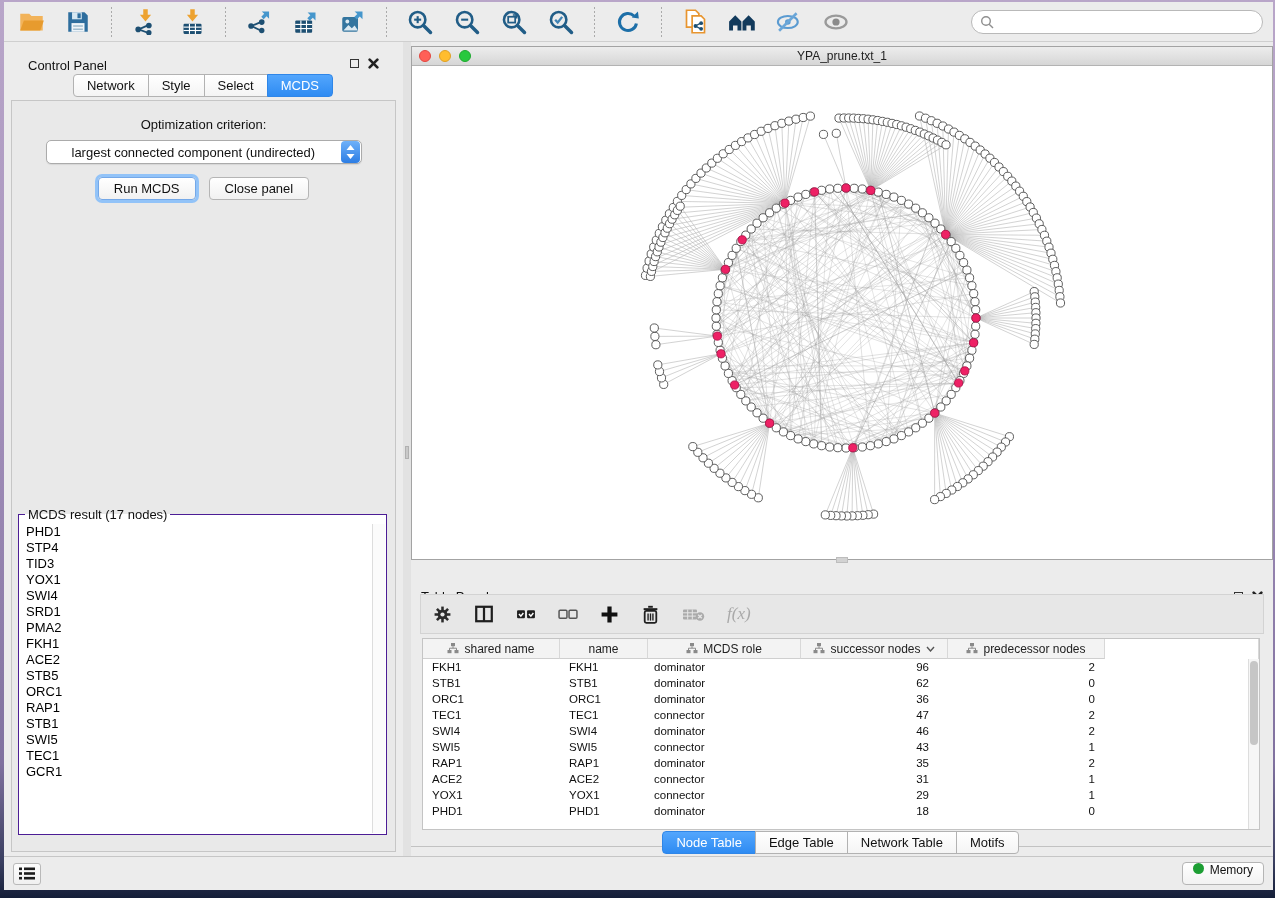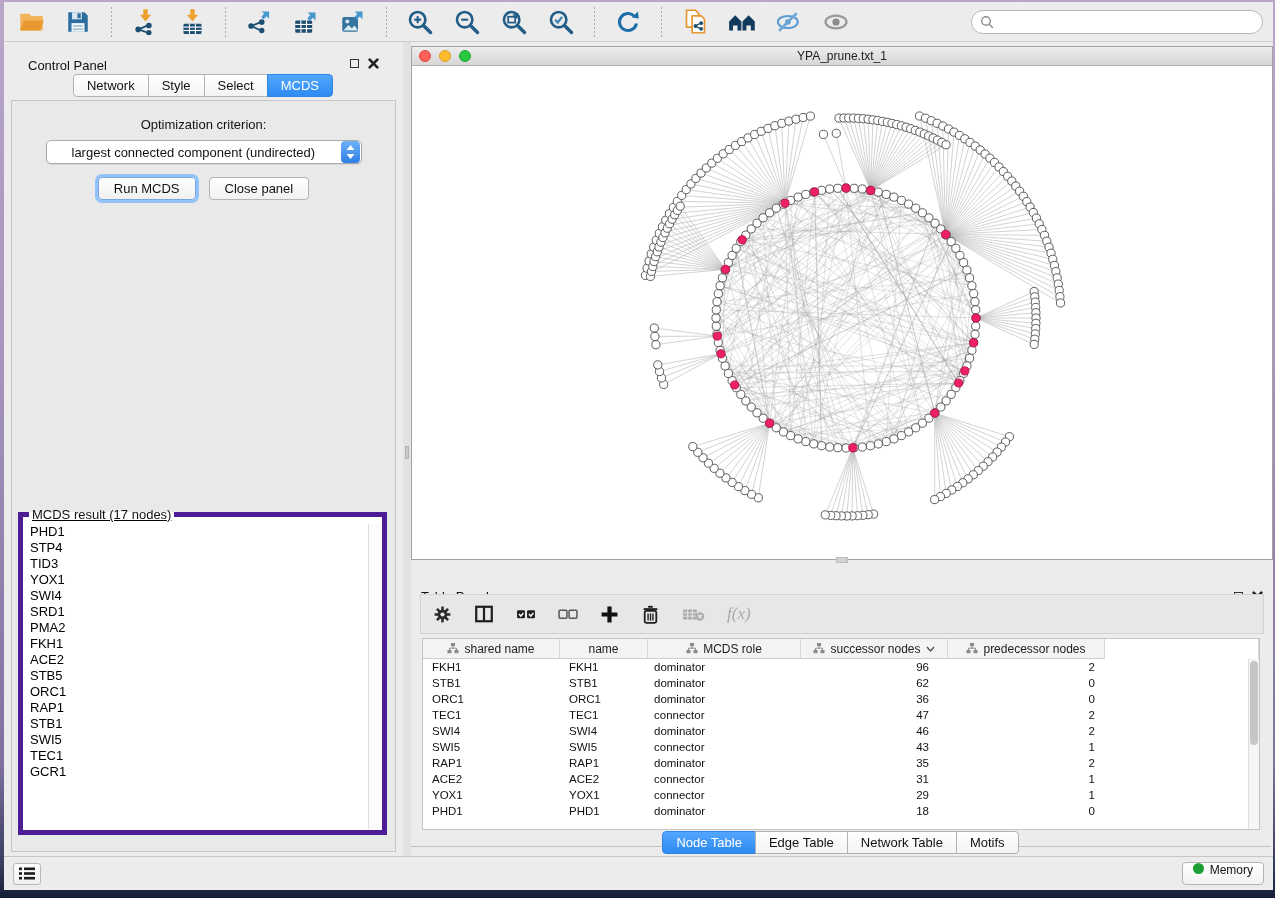--- a/index.html
+++ b/index.html
@@ -47,21 +47,21 @@
   .dropdown-text { flex:1; font-size:13px; padding-left:25px; color:#111;
     white-space:nowrap; overflow:hidden; }
   .stepper { width:19px; height:22px; margin-right:1px; border-radius:4px;
     background:linear-gradient(#6fb1f9,#2c7de4); display:flex; flex-direction:column;
     align-items:center; justify-content:center; gap:2px; }
   .btn-row { margin-top:13px; display:flex; justify-content:center; gap:13px; }
   .mac-btn { font-size:13px; padding:3px 15px; background:linear-gradient(#ffffff,#f1f1f1);
     border:1px solid #b5b5b5; border-radius:4px; color:#111; cursor:pointer; }
   .mac-btn.focus-ring { box-shadow:0 0 0 3px #92c3f8; border-color:#74a8e8; }
   .mcds-fieldset { position:absolute; left:6px; right:8px; top:406px; bottom:16px;
-    border:5px solid #4c1d95; background:#fff;text-decoration:underline; }
+    border:1px solid #4c1d95; background:#fff; }
   .mcds-fieldset legend { font-size:13px; color:#111; margin-left:6px; padding:0 3px; background:transparent; }
   .list-wrap { position:absolute; left:1px; right:14px; top:2px; bottom:1px;
     overflow:hidden; background:#fff; }
   .litem { font-size:13px; height:16px; line-height:16px; padding-left:6px; color:#000; }
   .list-scroll { position:absolute; right:1px; top:2px; bottom:1px; width:13px;
     background:#fbfbfb; border-left:1px solid #ddd; }
 
   
   .vsplit { position:absolute; left:399px; top:40px; width:8px; height:814px; background:#e2e2e2; }
   .vsplit .handle { position:absolute; left:2px; top:404px; width:4px; height:13px;

